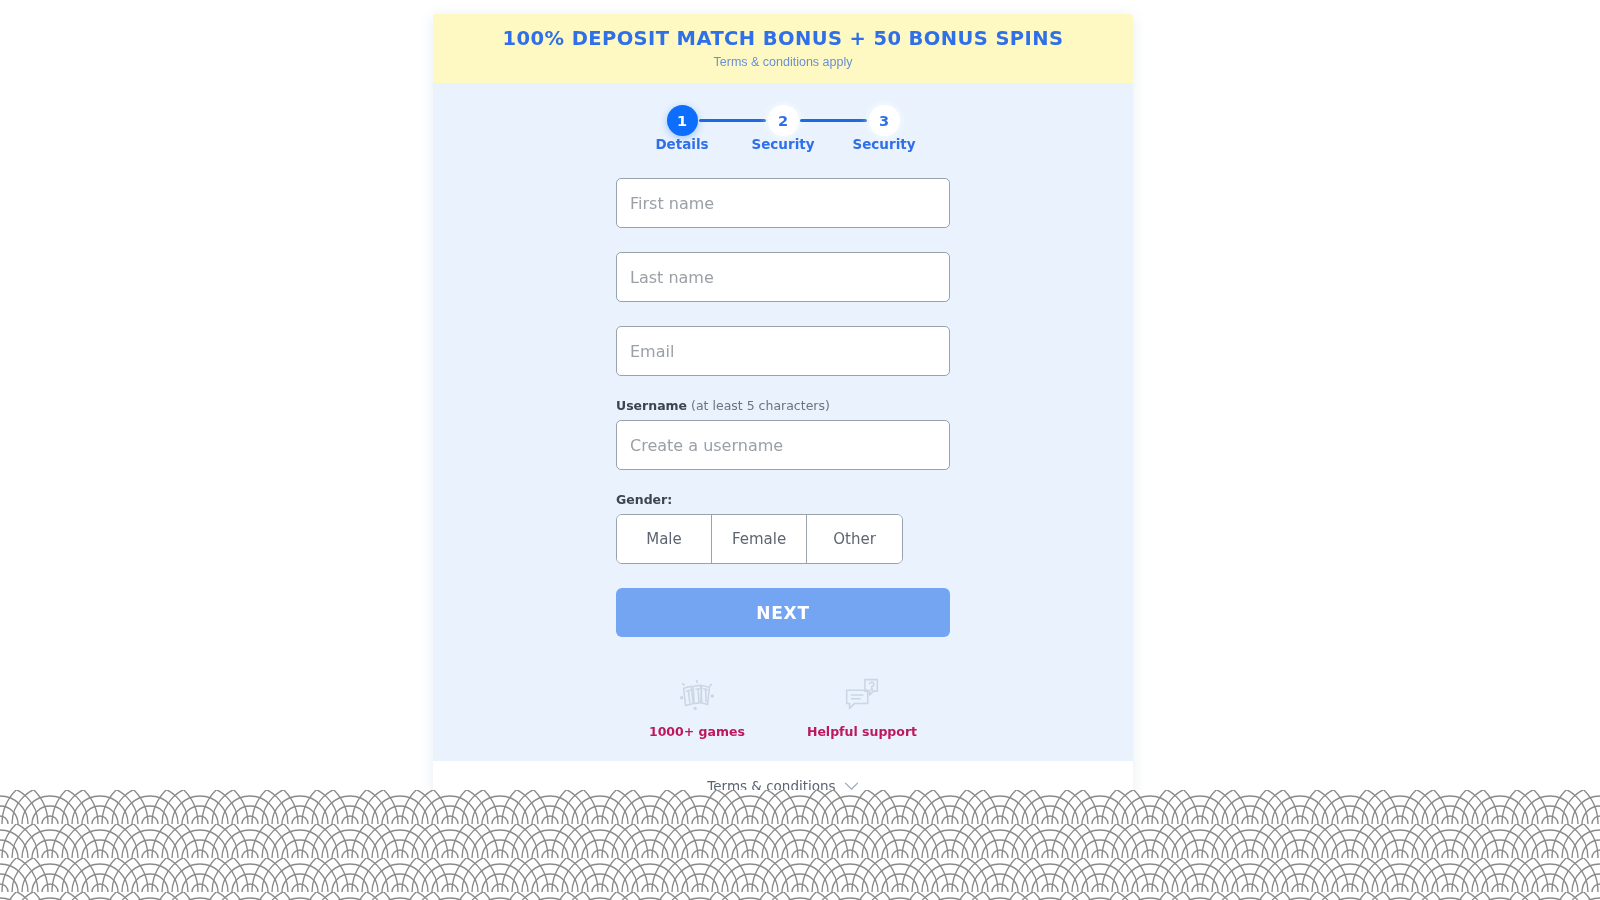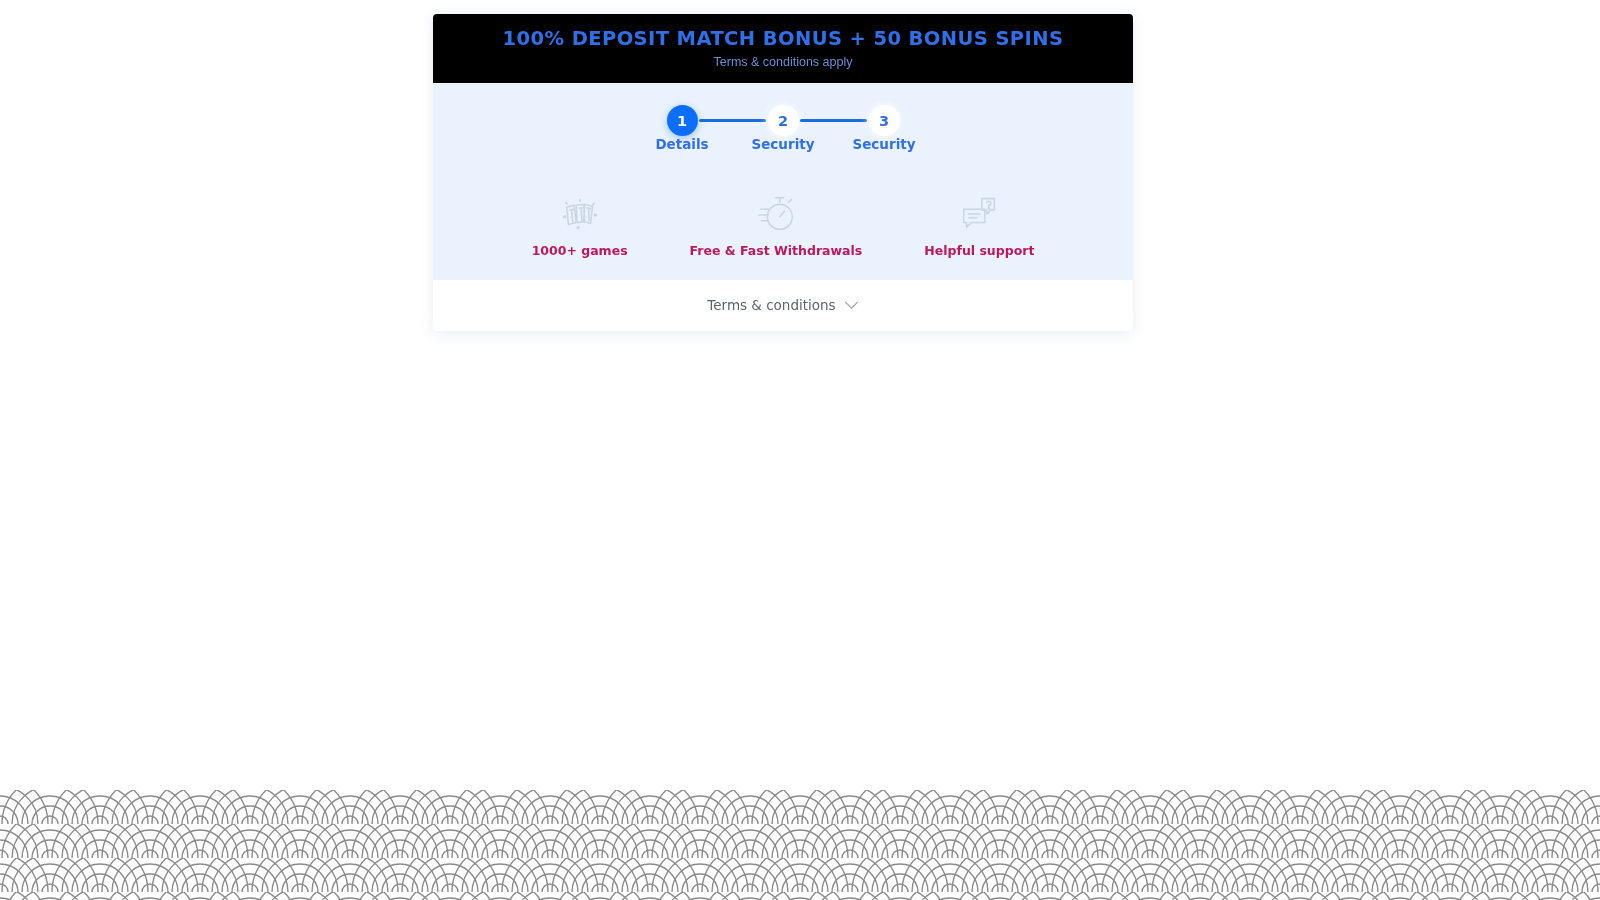--- a/index.html
+++ b/index.html
@@ -21,21 +21,21 @@
     left: 433px; top: 14px;
     width: 700px;
     border-radius: 4px;
     overflow: hidden;
     box-shadow: 0 2px 14px rgba(70,110,170,0.13);
     background: #e9f2fd;
   }
 
   
   .promo {
-    background: #000000;
+    background: #fef9c3;
     padding: 13px 20px 14px;
     text-align: center;
   }
   .promo-title {
     font-size: 19.5px;
     font-weight: 700;
     letter-spacing: .4px;
     color: #2f6fe8;
     font-family: "DejaVu Sans", sans-serif;
   }
@@ -241,20 +241,42 @@
           <div class="step-circle inactive">2</div>
           <div class="step-label">Security</div>
         </div>
         <div class="step-line"></div>
         <div class="step">
           <div class="step-circle inactive">3</div>
           <div class="step-label">Security</div>
         </div>
       </div>
 
+      <div class="form">
+
+        <input class="field-input field-gap" type="text" placeholder="First name" style="">
+
+        <input class="field-input field-gap" type="text" placeholder="Last name" style="">
+
+        <input class="field-input" type="email" placeholder="Email" style="">
+
+        <div class="field-label" style="margin-top:22px;">
+          <b>Username</b><span class="hint"> (at least 5 characters)</span>
+        </div>
+        <input class="field-input" type="text" placeholder="Create a username" style="">
+
+        <div class="group-label">Gender:</div>
+        <div class="segmented">
+          <button class="seg-btn">Male</button>
+          <button class="seg-btn">Female</button>
+          <button class="seg-btn">Other</button>
+        </div>
+
+        <button class="next-btn">NEXT</button>
+      </div>
 
       <div class="features">
 
         <div class="feature">
           <span class="feature-icon">
             <svg viewBox="0 0 48 48" fill="none" stroke="#7f8fa6" stroke-width="1.6" stroke-linecap="round" stroke-linejoin="round">
               <path d="M10 18 L18 16 L20 34 L12 36 Z"></path>
               <path d="M13 21 L17 20"></path>
                 <path d="M15 20.5 L16.5 33"></path>
               <path d="M20 16 L28 15 L29 33 L21 34 Z"></path>
@@ -267,35 +289,20 @@
                 <path d="M24 10 l0 2"></path>
                 <path d="M39 14 l-1.5 1.5"></path>
               <circle cx="8" cy="28" r="1"></circle>
                 <circle cx="40" cy="26" r="1"></circle>
                 <circle cx="22" cy="39" r="1"></circle>
             </svg>
           </span>
           <span class="feature-label">1000+ games</span>
         </div>
 
-        <div class="feature">
-          <span class="feature-icon">
-            <svg viewBox="0 0 48 48" fill="none" stroke="#7f8fa6" stroke-width="1.6" stroke-linecap="round" stroke-linejoin="round">
-              <circle cx="28" cy="28" r="13"></circle>
-              <path d="M24 8 h8"></path>
-                <path d="M28 8 v5"></path>
-              <path d="M37 13 l3 -3"></path>
-              <path d="M28 28 L33 22"></path>
-              <path d="M8 20 h8"></path>
-                <path d="M6 26 h10"></path>
-                <path d="M9 32 h7"></path>
-            </svg>
-          </span>
-          <span class="feature-label">Free &amp; Fast Withdrawals</span>
-        </div>
 
         <div class="feature">
           <span class="feature-icon">
             <svg viewBox="0 0 48 48" fill="none" stroke="#7f8fa6" stroke-width="1.6" stroke-linecap="round" stroke-linejoin="round">
               <path d="M8 20 h22 v14 h-14 l-5 5 v-5 h-3 Z"></path>
               <path d="M13 25 h12"></path>
                 <path d="M13 29 h9"></path>
               <path d="M27 9 h13 v12 h-4 l-4 4 v-4 h-5 Z"></path>
               <path d="M32 13.5 a2.2 2.2 0 1 1 2.2 2.6 v1.4"></path>
               <circle cx="34.2" cy="19.3" r="0.7" fill="#7f8fa6"></circle>

